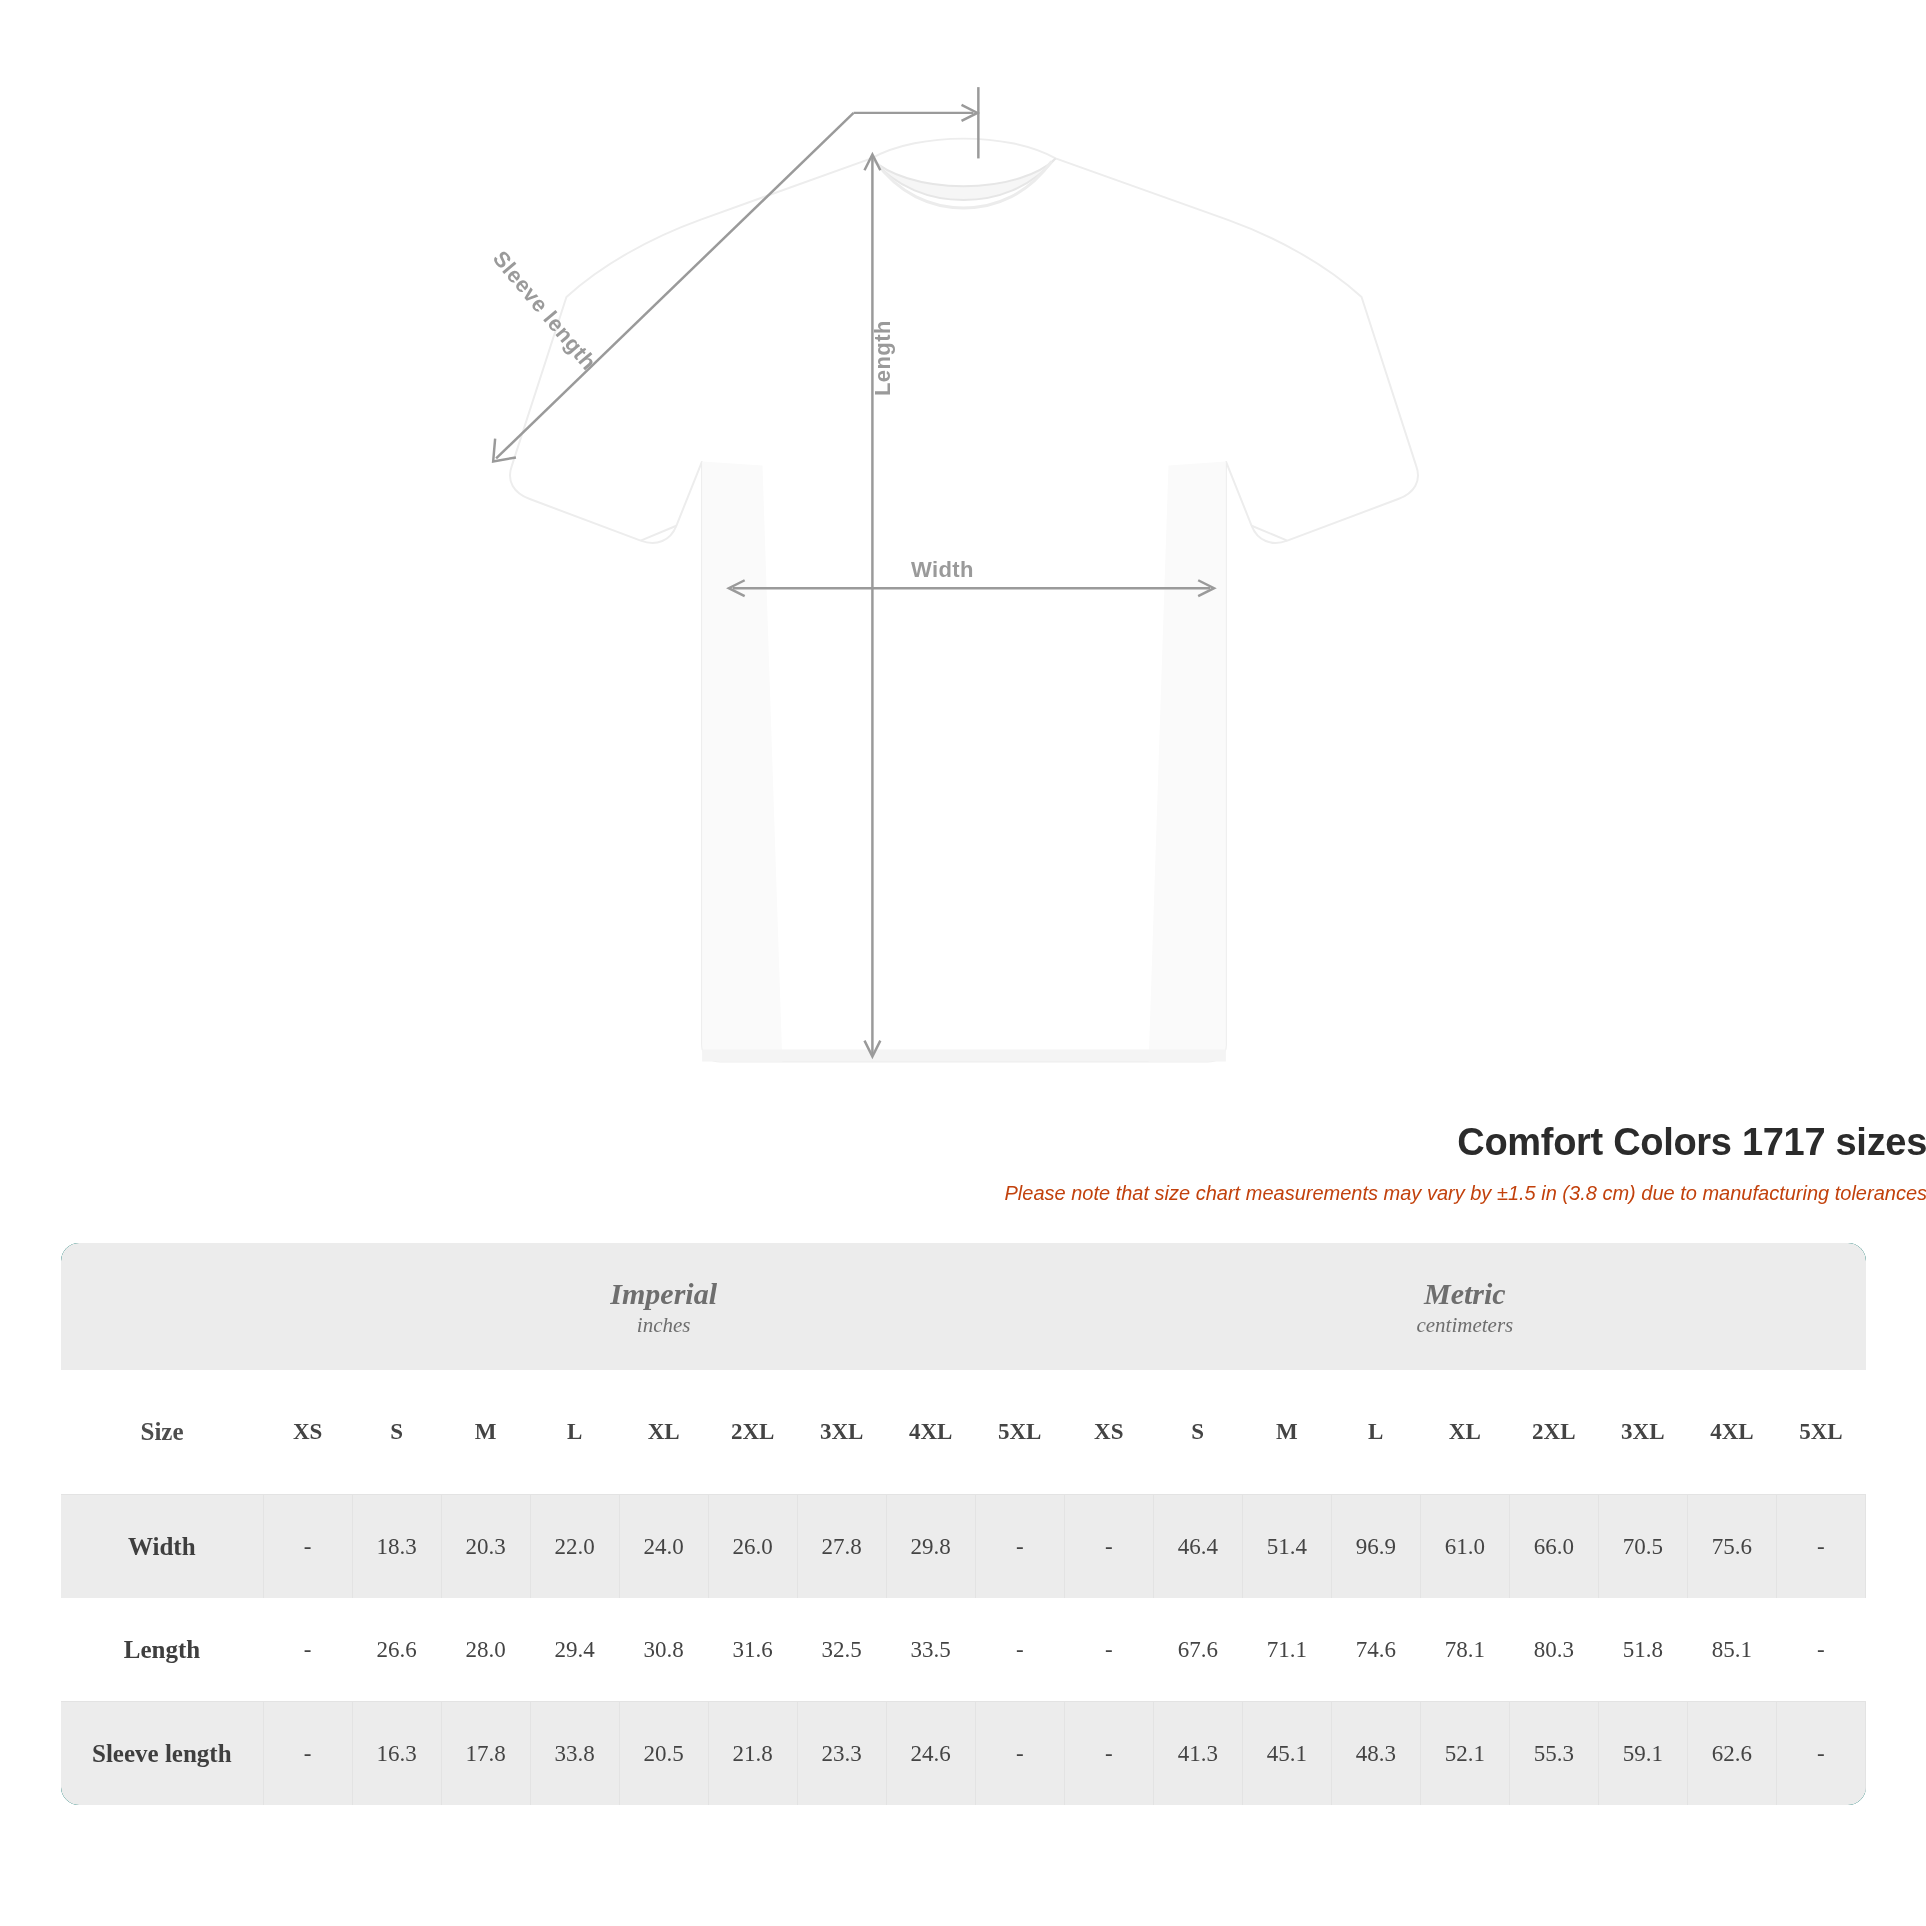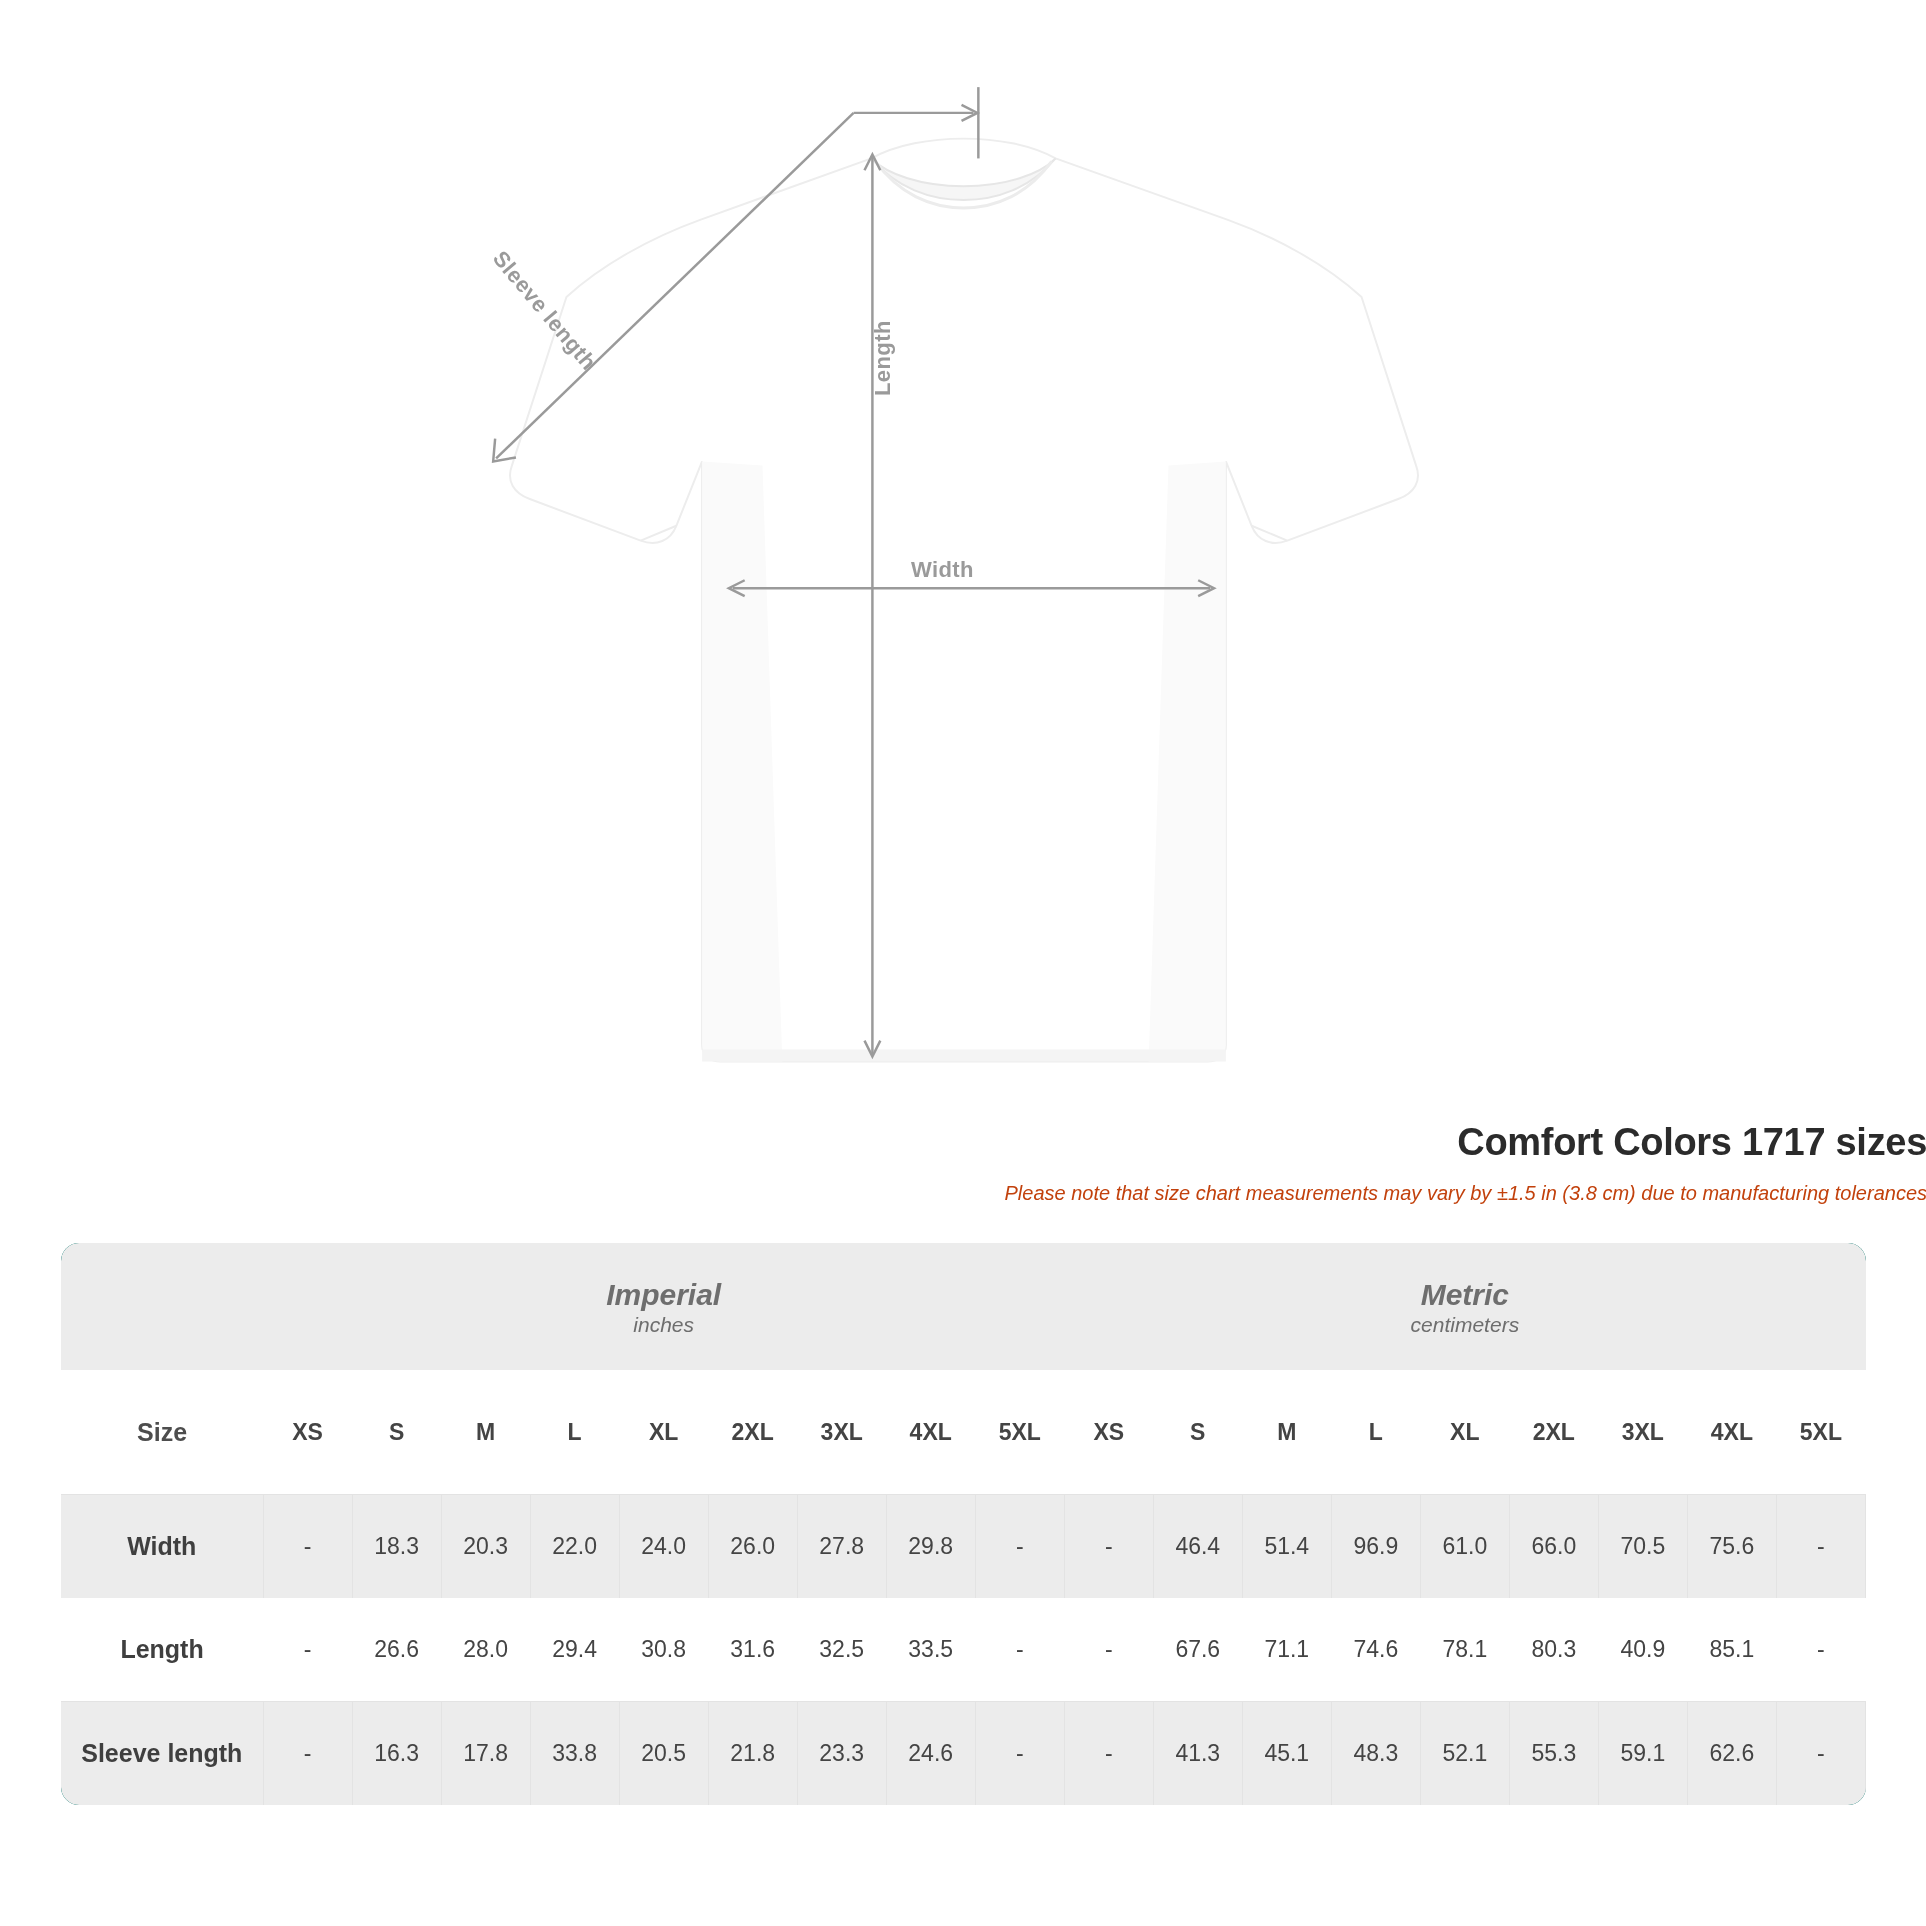--- a/index.html
+++ b/index.html
@@ -72,20 +72,21 @@
     color: #c2410c;
     margin-top: 18px;
   }
 
   
   .table-wrap {
     margin: 38px 61px 0 61px;
     border-radius: 18px;
     overflow: hidden;
     background: #0f766e;
+    font-family: Liberation Serif, serif;
   }
   table.size-table {
     border-collapse: collapse;
     width: 100%;
     table-layout: fixed;
   }
   table.size-table td, table.size-table th {
     text-align: center;
     vertical-align: middle;
     font-size: 23px;
@@ -287,21 +288,21 @@
           <td>31.6</td>
           <td>32.5</td>
           <td>33.5</td>
           <td>-</td>
           <td>-</td>
           <td>67.6</td>
           <td>71.1</td>
           <td>74.6</td>
           <td>78.1</td>
           <td>80.3</td>
-          <td>40.9</td>
+          <td>51.8</td>
           <td>85.1</td>
           <td>-</td>
         </tr>
 
         <tr class="data-row alt">
           <td class="rowlabel corner-bl">Sleeve length</td>
           <td>-</td>
           <td>16.3</td>
           <td>17.8</td>
           <td>33.8</td>

